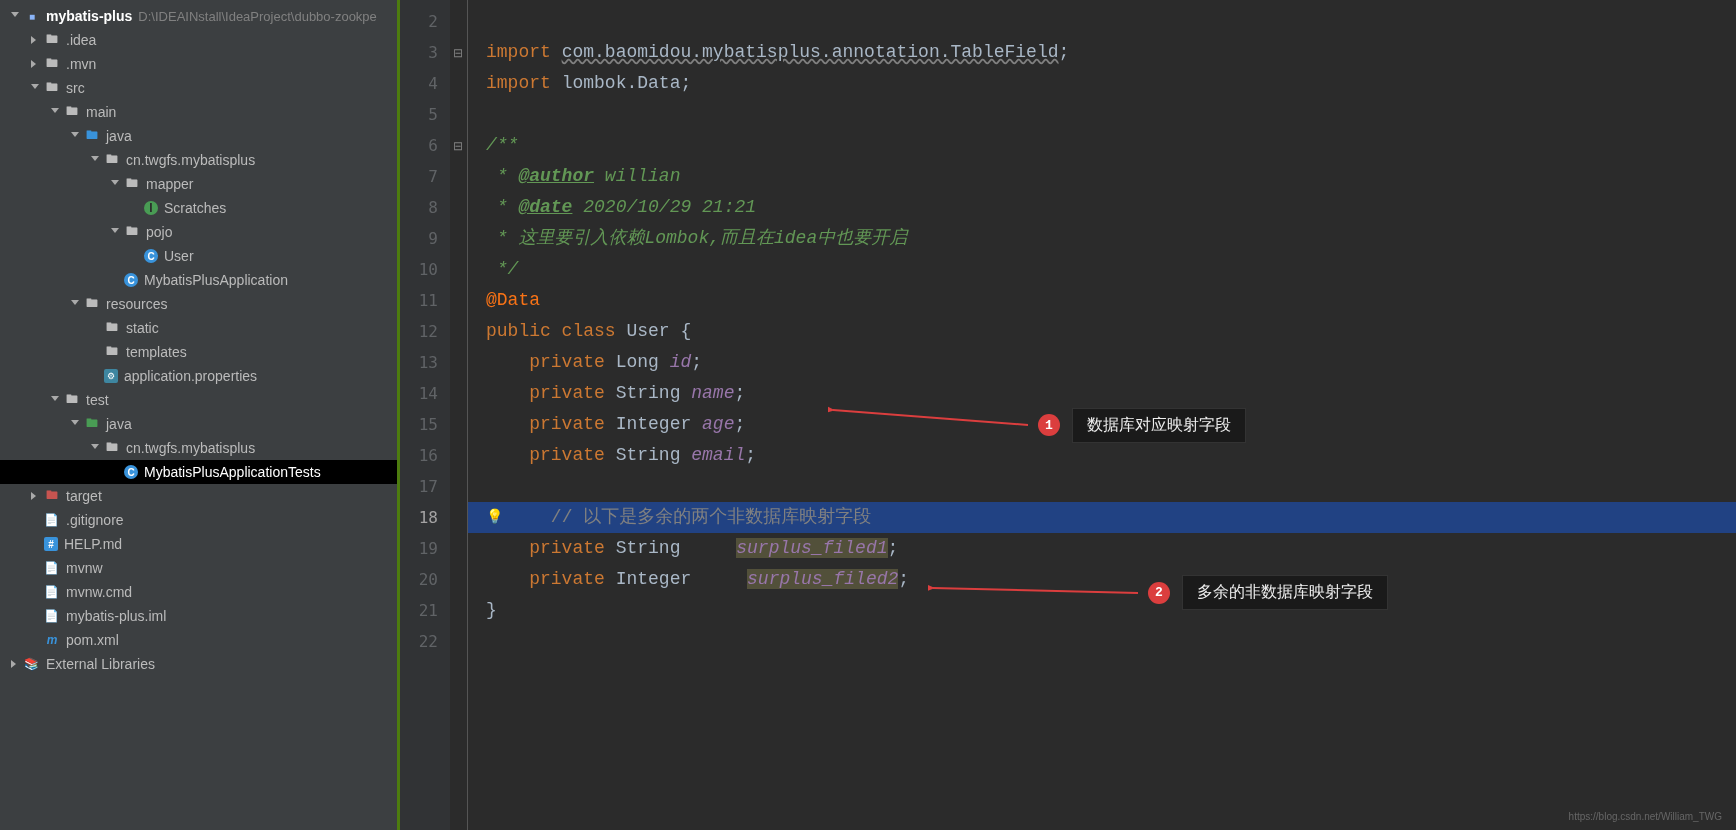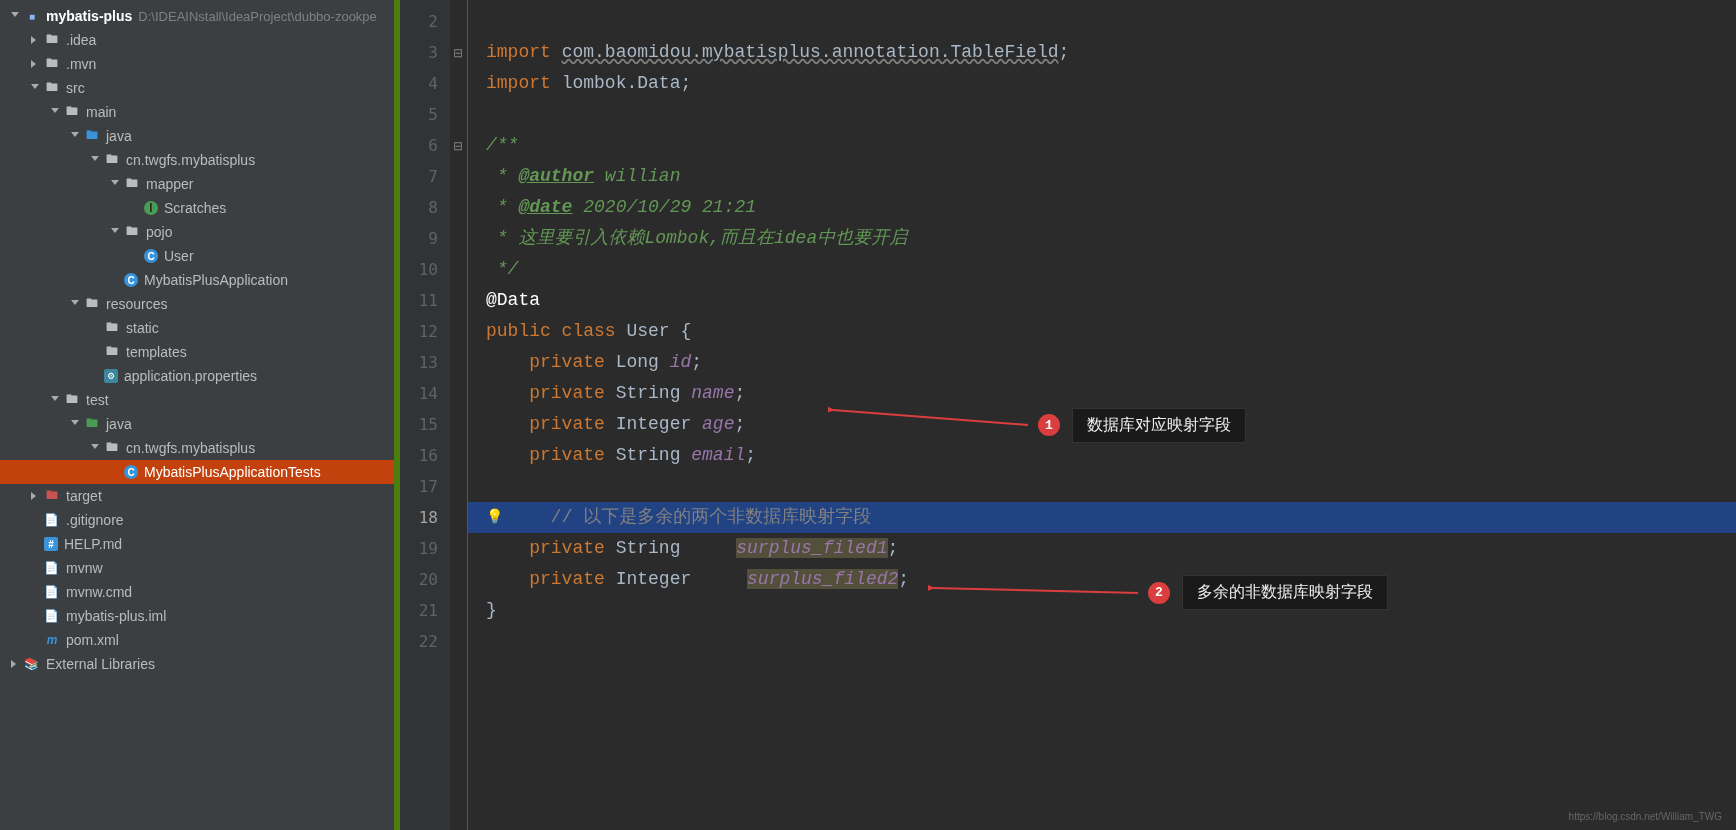--- a/index.html
+++ b/index.html
@@ -10,35 +10,35 @@
       height: 830px;
       width: 1736px;
       overflow: hidden;
       display: flex;
     }
     
     
     .sidebar {
       width: 400px;
       background: #3C3F41;
-      border-right: 6px solid #4d7c0f;
+      border-right: 3px solid #4d7c0f;
       overflow-y: auto;
       font-size: 14px;
     }
     .tree { padding: 4px 0; }
     .tree-row {
       display: flex;
       align-items: center;
       height: 24px;
       padding-right: 6px;
       white-space: nowrap;
       overflow: hidden;
       color: #BBBBBB;
     }
-    .tree-row.selected { background: #c2410c; color: #fff; }
+    .tree-row.selected { background: #000000; color: #fff; }
     .indent { flex: 0 0 auto; }
     .chev {
       width: 14px; height: 14px; display: inline-block;
       margin-right: 2px; position: relative; flex: 0 0 auto;
     }
     .chev.expanded::before, .chev.collapsed::before {
       content: ''; position: absolute; left: 3px; top: 3px;
       width: 0; height: 0;
     }
     .chev.expanded::before {
@@ -112,21 +112,21 @@
       color: #808080; font-size: 12px;
     }
     .fold.minus::before { content: '⊟'; }
     
     .code-area { flex: 1; padding-top: 6px; font-family: 'Consolas', 'Courier New', monospace; font-size: 18px; position: relative; }
     .line { height: 31px; line-height: 31px; padding-left: 18px; white-space: pre; position: relative; }
     .line.highlighted { background: #214283; }
     .line .bulb { position: absolute; left: 18px; color: #FFC66D; font-size: 14px; }
     
     .kw { color: #CC7832; }
-    .anno { color: #ffffff; }
+    .anno { color: #f97316; }
     .cmt { color: #629755; font-style: italic; }
     .cmt-tag { color: #629755; font-style: italic; text-decoration: underline; font-weight: bold; }
     .cmt-line { color: #808080; }
     .typ { color: #A9B7C6; }
     .cls { color: #A9B7C6; }
     .fld { color: #9876AA; font-style: italic; }
     .import-pkg { color: #A9B7C6; text-decoration: underline wavy #808080; }
     .warn-bg { background: #52503A; margin-left: 45px; }
     
     

